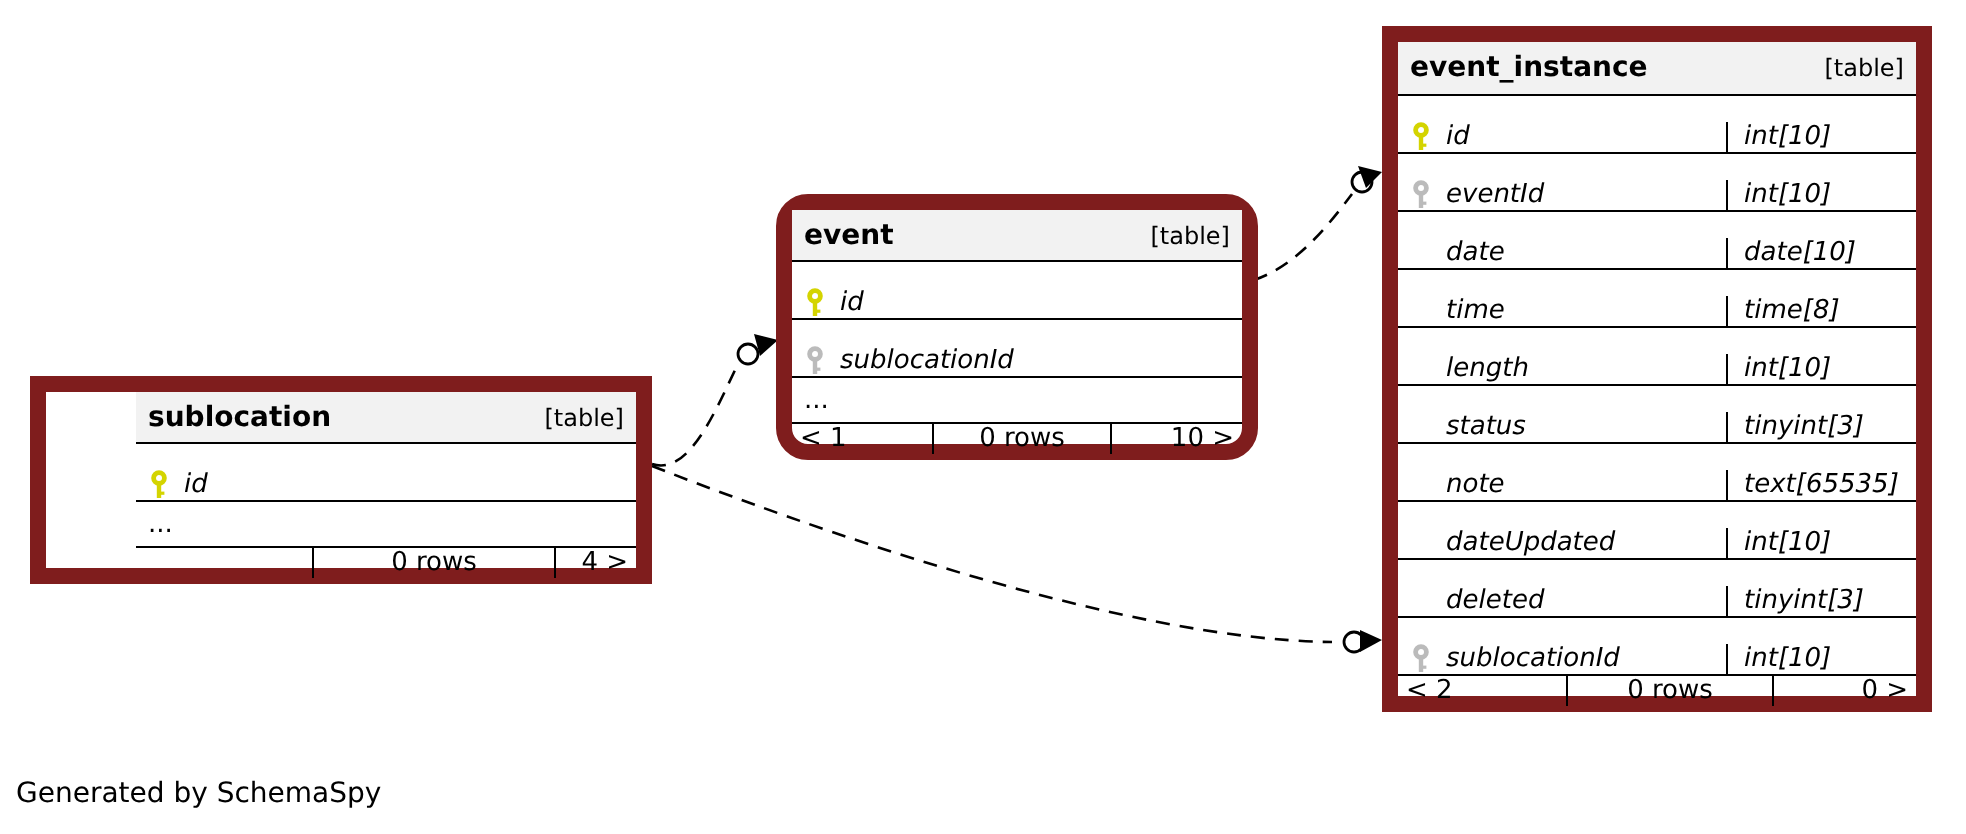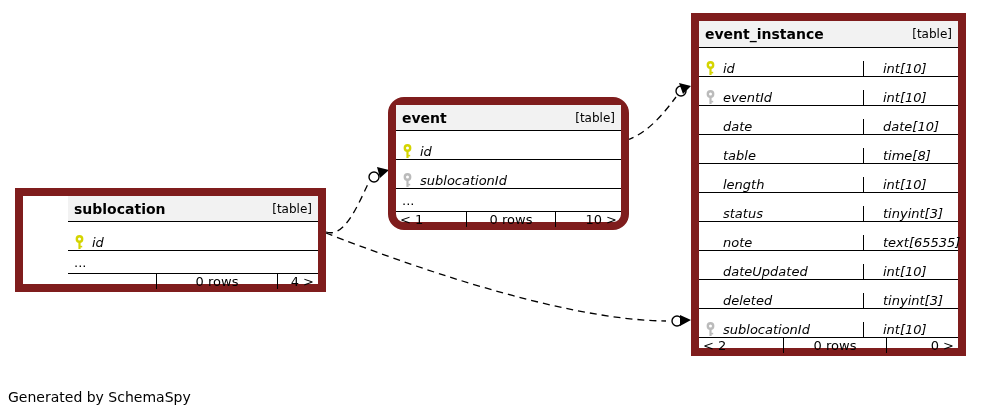--- a/index.html
+++ b/index.html
@@ -39,21 +39,21 @@
   }
   .col-name-cell {
     flex:1; display:flex; align-items:center;
     padding-left:5px; gap:7px; min-width:0;
   }
   .key-slot { width:12px; flex:none; display:flex; justify-content:center; align-items:center; }
   .type-cell {
     flex:none; width:95px;
     border-left:1px solid #000;
     display:flex; align-items:center;
-    padding-left:19px;
+    padding-left:8px;
     font-size:13px; white-space:nowrap;
   }
   .ellipsis-row {
     flex:none; height:23px;
     display:flex; align-items:center;
     border-bottom:1px solid #000;
     padding-left:6px; font-size:13px;
   }
   .tbl-footer { flex:1; display:flex; font-size:13px; }
   .tbl-footer .f-left   { display:flex; align-items:center; justify-content:flex-start; padding-left:4px; }
@@ -200,21 +200,21 @@
       <div class="col-name-cell">
         <span class="key-slot"></span>
         <span>date</span>
       </div>
       <div class="type-cell">date[10]</div>
     </div>
 
     <div class="col-row">
       <div class="col-name-cell">
         <span class="key-slot"></span>
-        <span>table</span>
+        <span>time</span>
       </div>
       <div class="type-cell">time[8]</div>
     </div>
 
     <div class="col-row">
       <div class="col-name-cell">
         <span class="key-slot"></span>
         <span>length</span>
       </div>
       <div class="type-cell">int[10]</div>

